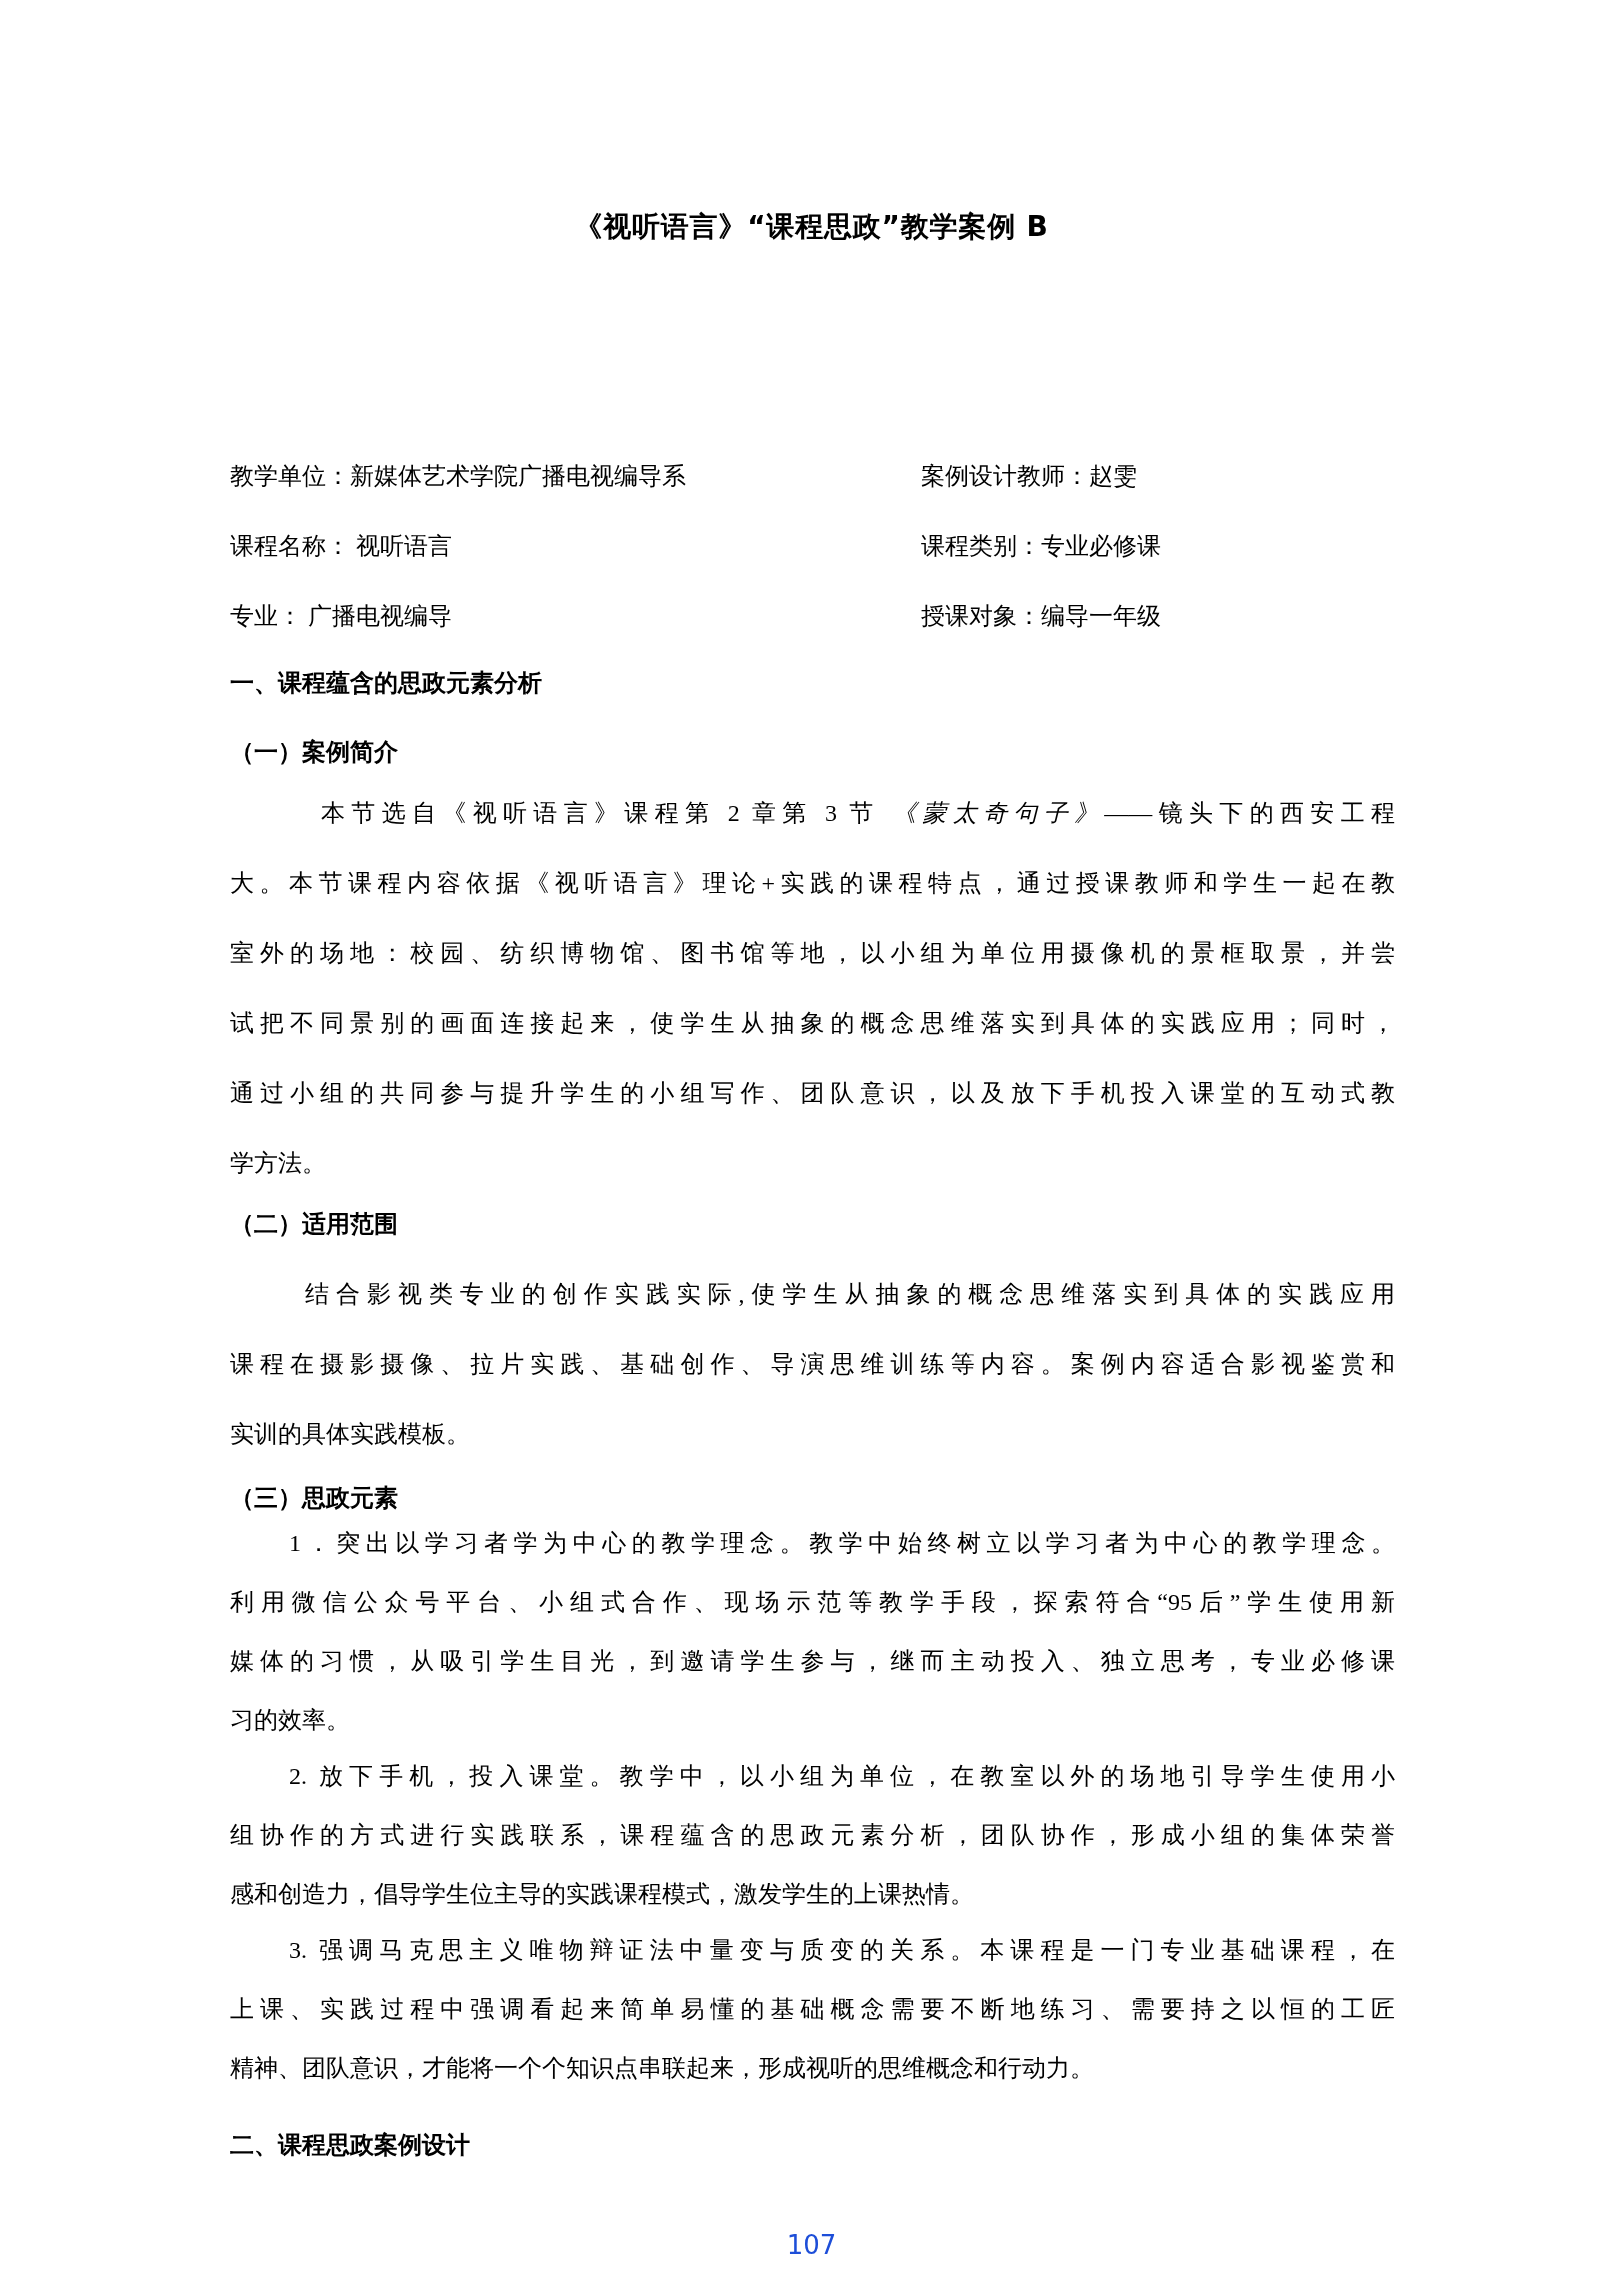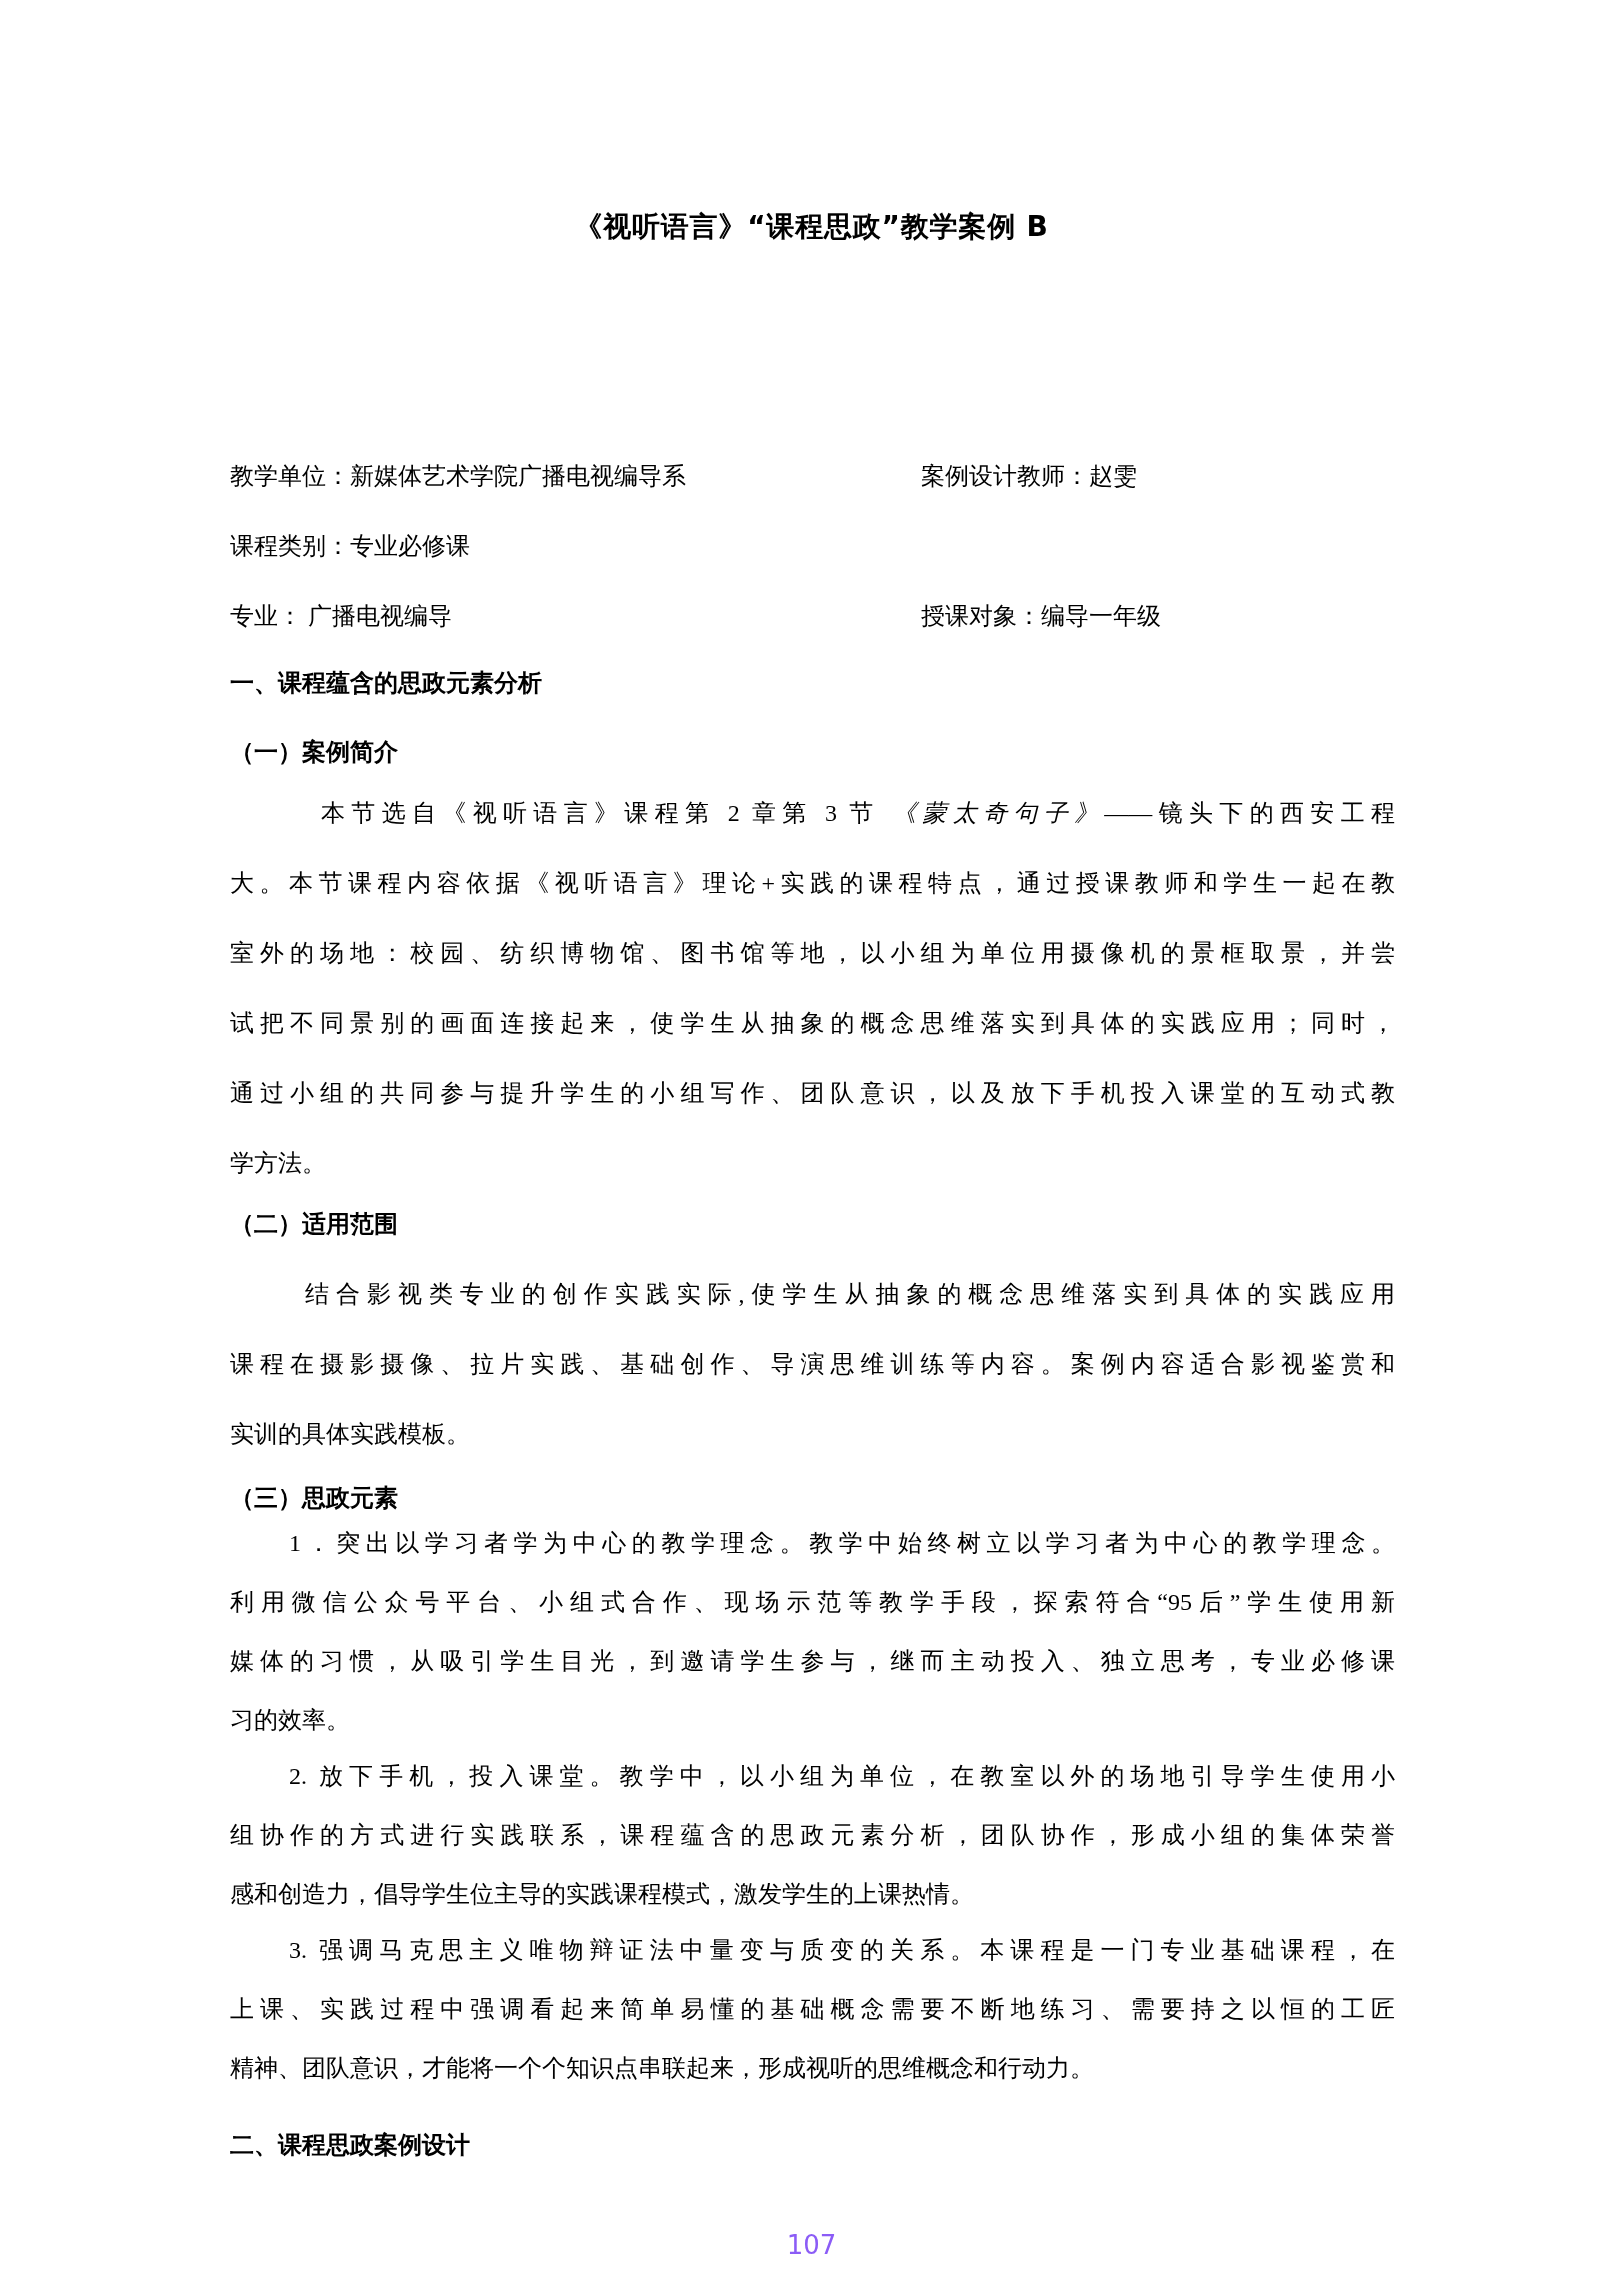--- a/index.html
+++ b/index.html
@@ -78,36 +78,37 @@
   .film-title { font-style: italic; }
   .page-number {
     position: absolute;
     top: 2229px;
     left: 0;
     width: 1623px;
     text-align: center;
     font-family: "DejaVu Sans", "Liberation Sans", sans-serif;
     font-size: 26px;
     line-height: 32px;
-    color: #8b5cf6;
+    color: #1d4ed8;
   }
 </style>
 </head>
 <body>
 
 <div class="page">
 
   <div class="doc-title">《视听语言》“课程思政”教学案例 B</div>
 
   <div class="block meta-table">
     <div class="meta-row">
       <div class="meta-left">教学单位：新媒体艺术学院广播电视编导系</div>
       <div class="meta-right">案例设计教师：赵雯</div>
     </div>
     <div class="meta-row">
+      <div class="meta-left">课程名称： 视听语言</div>
       <div class="meta-right">课程类别：专业必修课</div>
     </div>
     <div class="meta-row">
       <div class="meta-left">专业： 广播电视编导</div>
       <div class="meta-right">授课对象：编导一年级</div>
     </div>
   </div>
 
   <div class="block heading h-main1">一、课程蕴含的思政元素分析</div>
 

